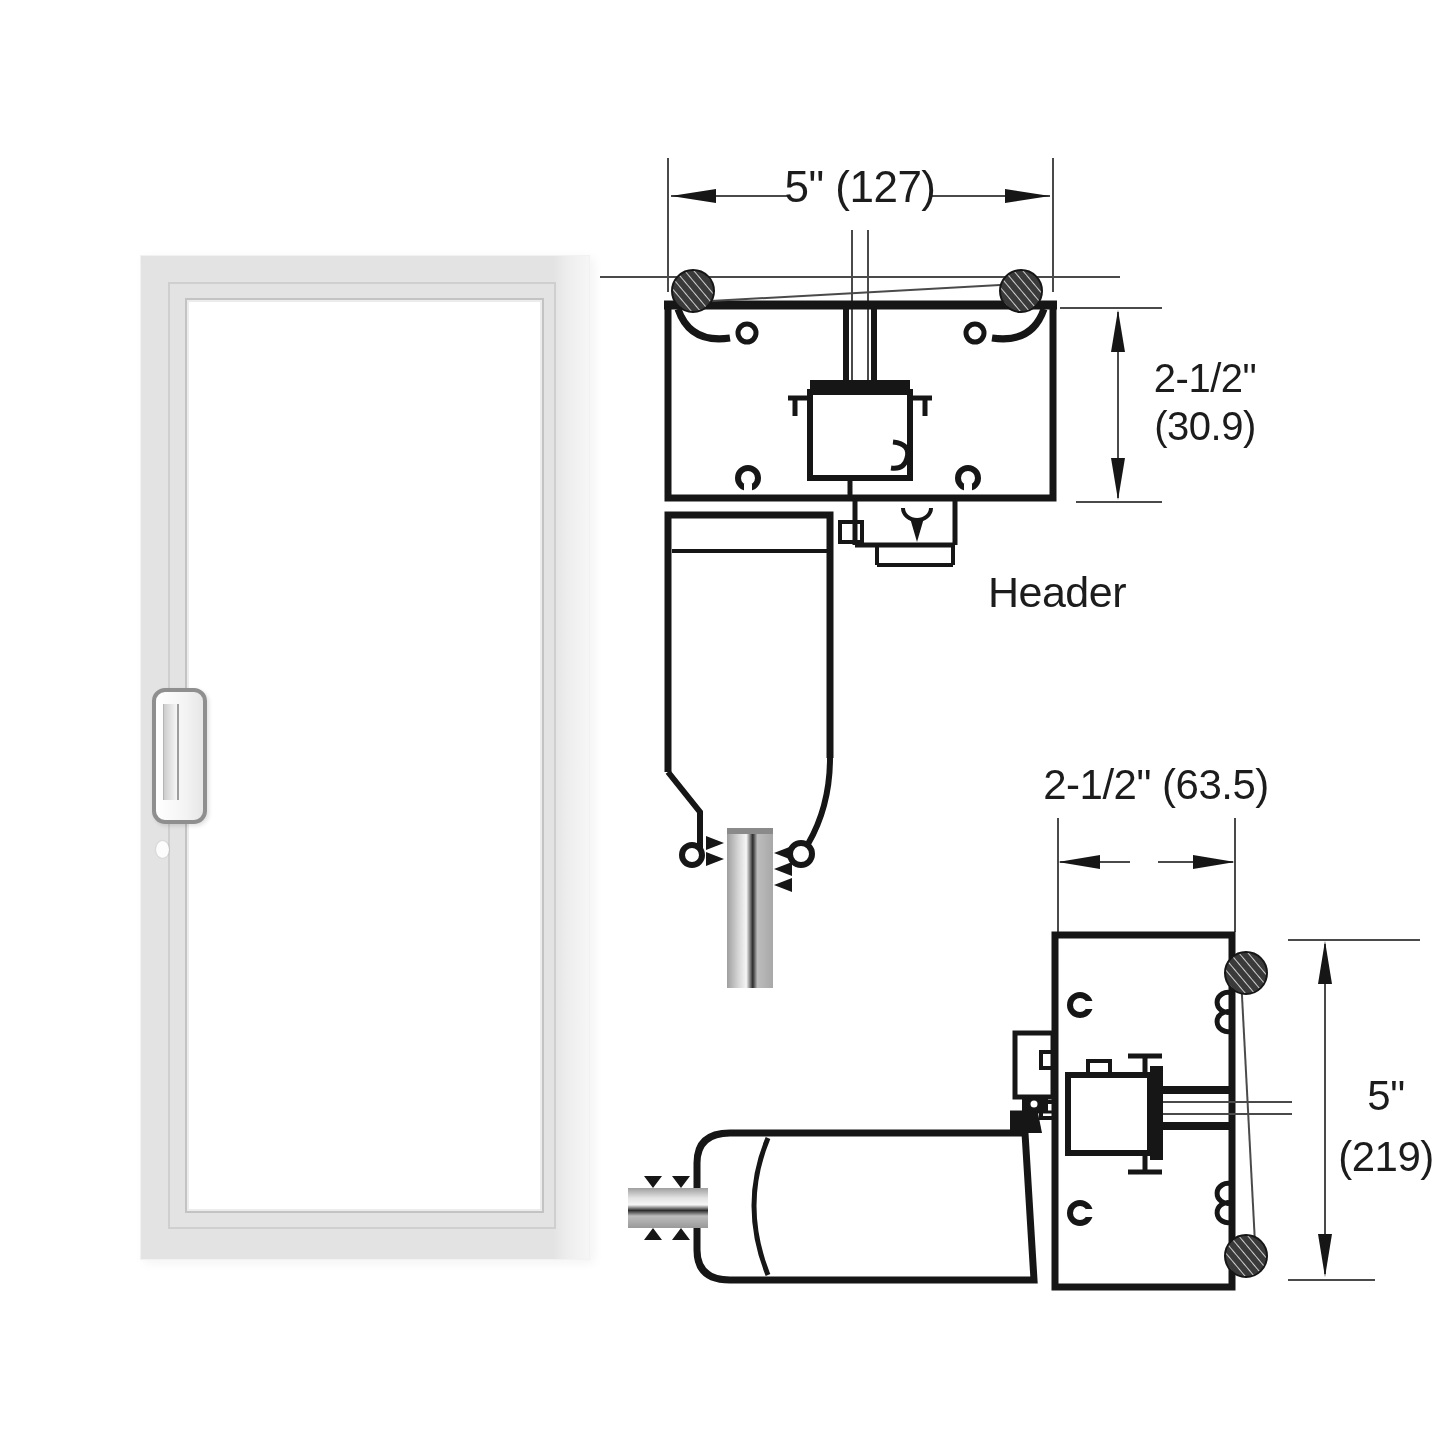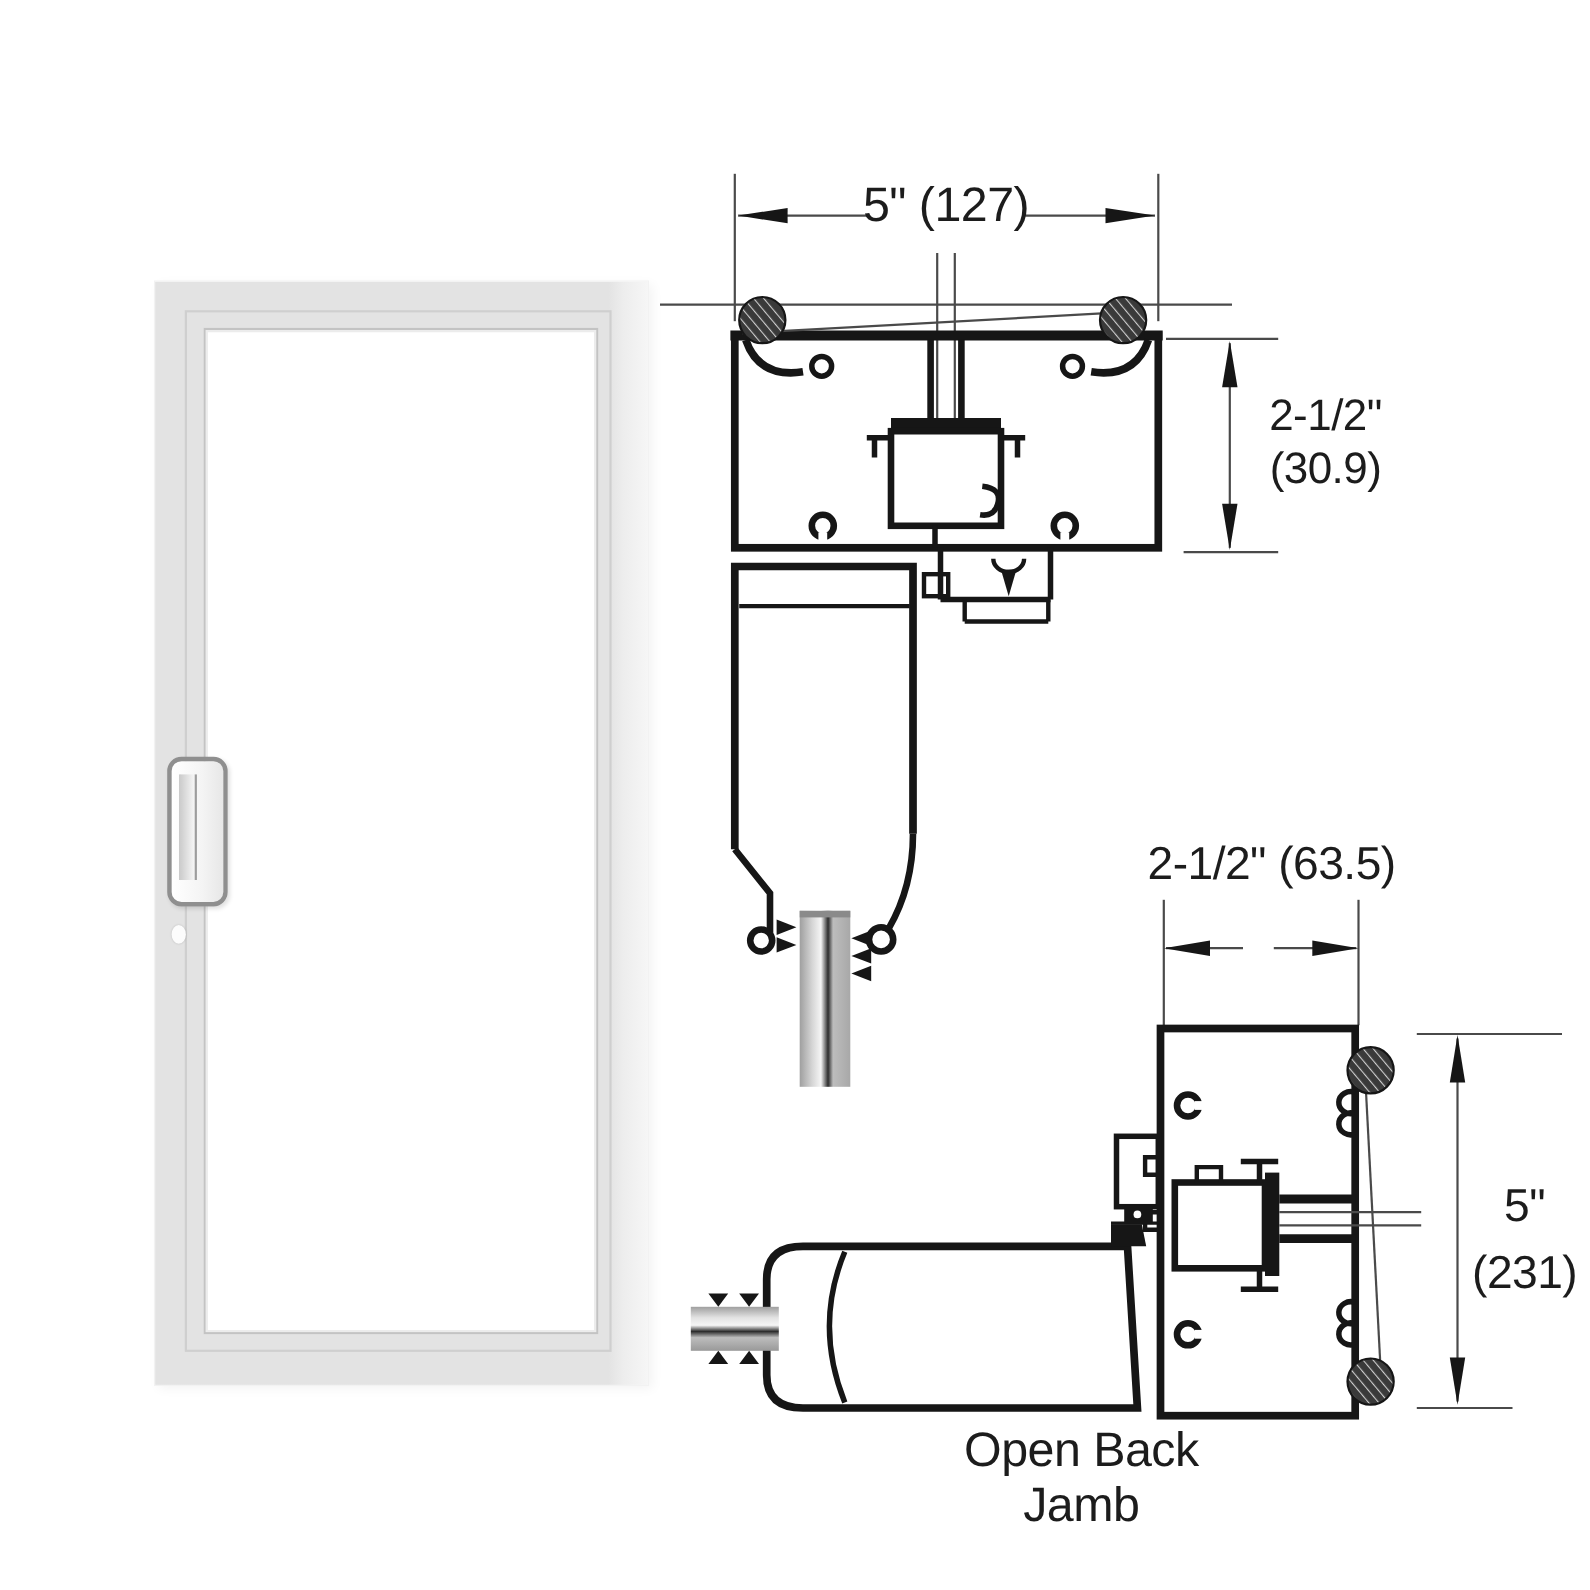--- a/index.html
+++ b/index.html
@@ -210,23 +210,23 @@
     </g>
   </svg>
 
   <div class="dim-text" style="left:770px;top:162px;width:180px;font-size:44px;">5" (127)</div>
 
   <div class="dim-text" style="left:1130px;top:354px;width:150px;font-size:40px;line-height:1.2;">
     <div>2-1/2"</div>
     <div>(30.9)</div>
   </div>
 
+  <div class="dim-text" style="left:957px;top:568px;width:200px;font-size:43px;">Header</div>
 
   <div class="dim-text" style="left:1030px;top:761px;width:252px;font-size:42px;">2-1/2" (63.5)</div>
 
   <div class="dim-text" style="left:1328px;top:1066px;width:116px;font-size:42px;line-height:1.45;">
     <div>5"</div>
-    <div>(231)</div>
+    <div>(219)</div>
   </div>
 
-  <div class="dim-text" style="left:833px;top:1294px;width:300px;font-size:44px;">Open Back Jamb</div>
 
 </div>
 
 </body></html>

